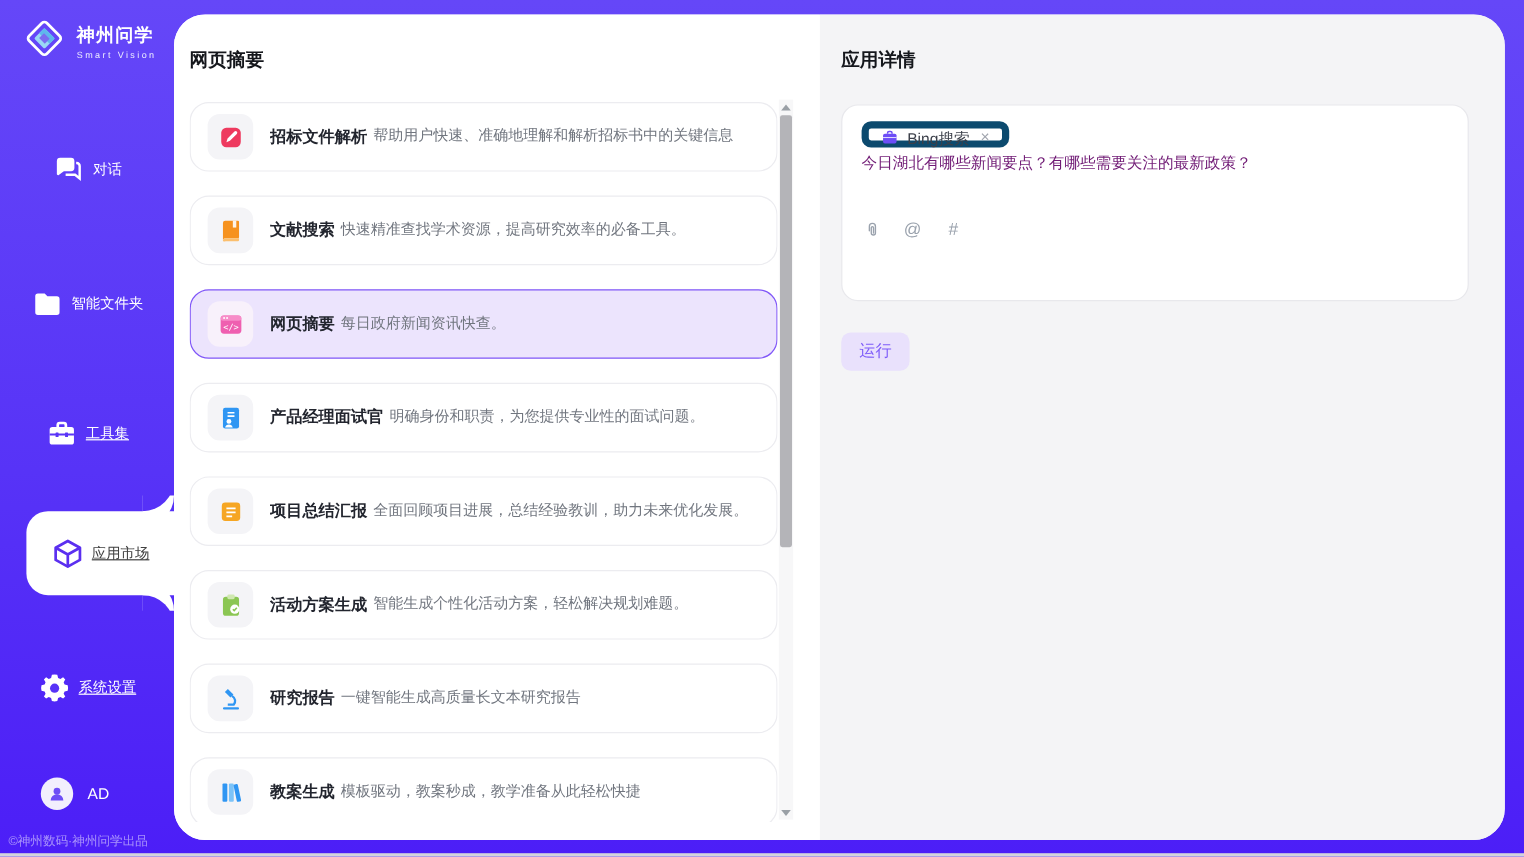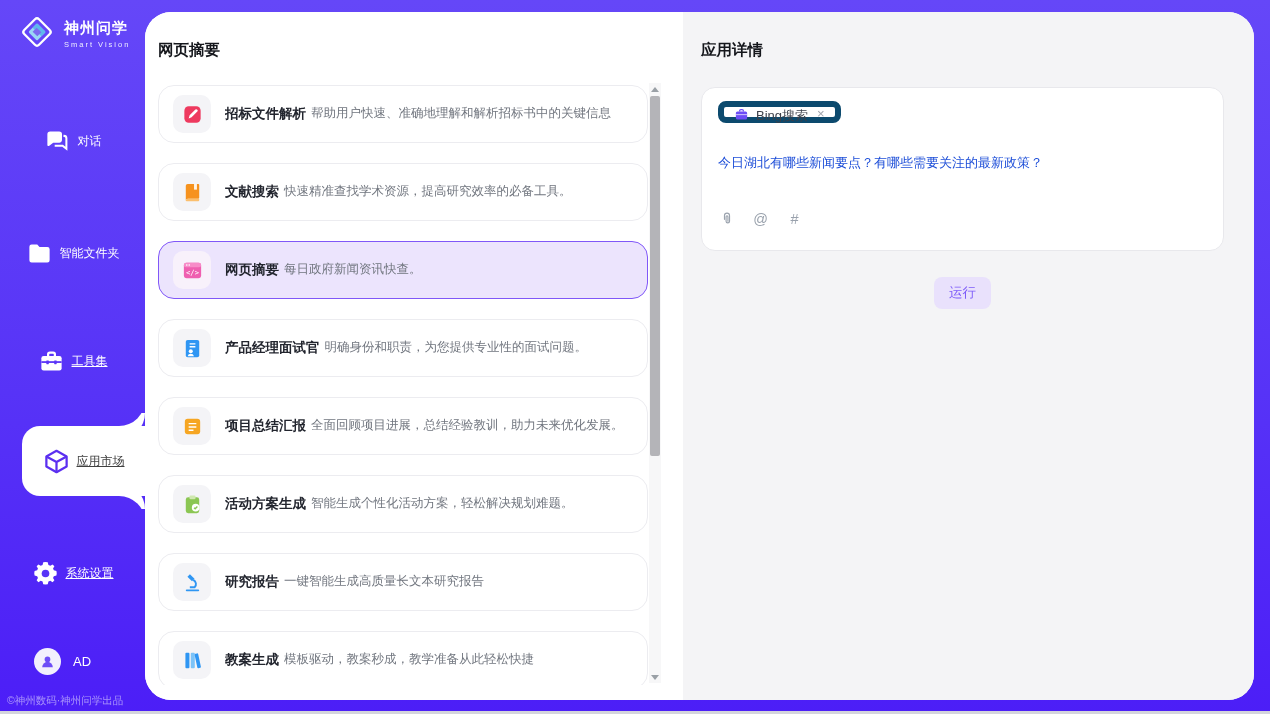--- a/index.html
+++ b/index.html
@@ -58,25 +58,25 @@
   .tri-down { width:0; height:0; border-left:4px solid transparent; border-right:4px solid transparent; border-top:5px solid #9aa0a6; }
   .sb-thumb { position:absolute; left:1px; top:13px; width:10px; height:360px; background:#b4b4b8; border-radius:2px; cursor:pointer; }
 
   
   .detail-panel { flex:1; background:#f4f4f6; padding:28px 30px 0 18px; }
   .detail-card { margin-top:26px; background:#fff; border:1px solid #e8e8ec; border-radius:14px; height:164px; padding:13px 16px; }
   .chip { display:inline-flex; align-items:flex-start; gap:7px; height:22px; border:6px solid #0c4a6e; border-radius:8px; padding:0 10px; background:#fff; }
   .chip svg { width:15px; height:15px; }
   .chip-label { font-size:13px; color:#3b3f49; }
   .chip-close { font-size:13px; color:#a0a4ad; margin-left:2px; cursor:pointer; line-height:1; }
-  .query-text { margin-top:28px; font-size:13px; color:#1d4ed8; }
+  .query-text { font-size:13px; color:#701a75; }
   .composer-icons { margin-top:38px; display:flex; align-items:center; gap:17px; }
   .composer-icons .ci { width:17px; height:17px; display:flex; align-items:center; justify-content:center; color:#9aa2ad; font-size:14.5px; cursor:pointer; }
   .composer-icons .ci svg { width:16px; height:16px; }
-  .run-row { margin-top:26px; display:flex; justify-content:center; }
+  .run-row { margin-top:26px; display:flex; justify-content:flex-start; }
   .run-btn { background:#e9e1fc; color:#7e5cf9; font-size:13.5px; border:none; border-radius:8px; padding:7px 15px; cursor:pointer; font-family:inherit; }
 </style>
 </head>
 <body>
 
 <div class="sidebar">
   <div class="logo">
     <span>
       <svg width="38" height="38" viewBox="0 0 40 40">
           <g transform="rotate(45 20 20)">

